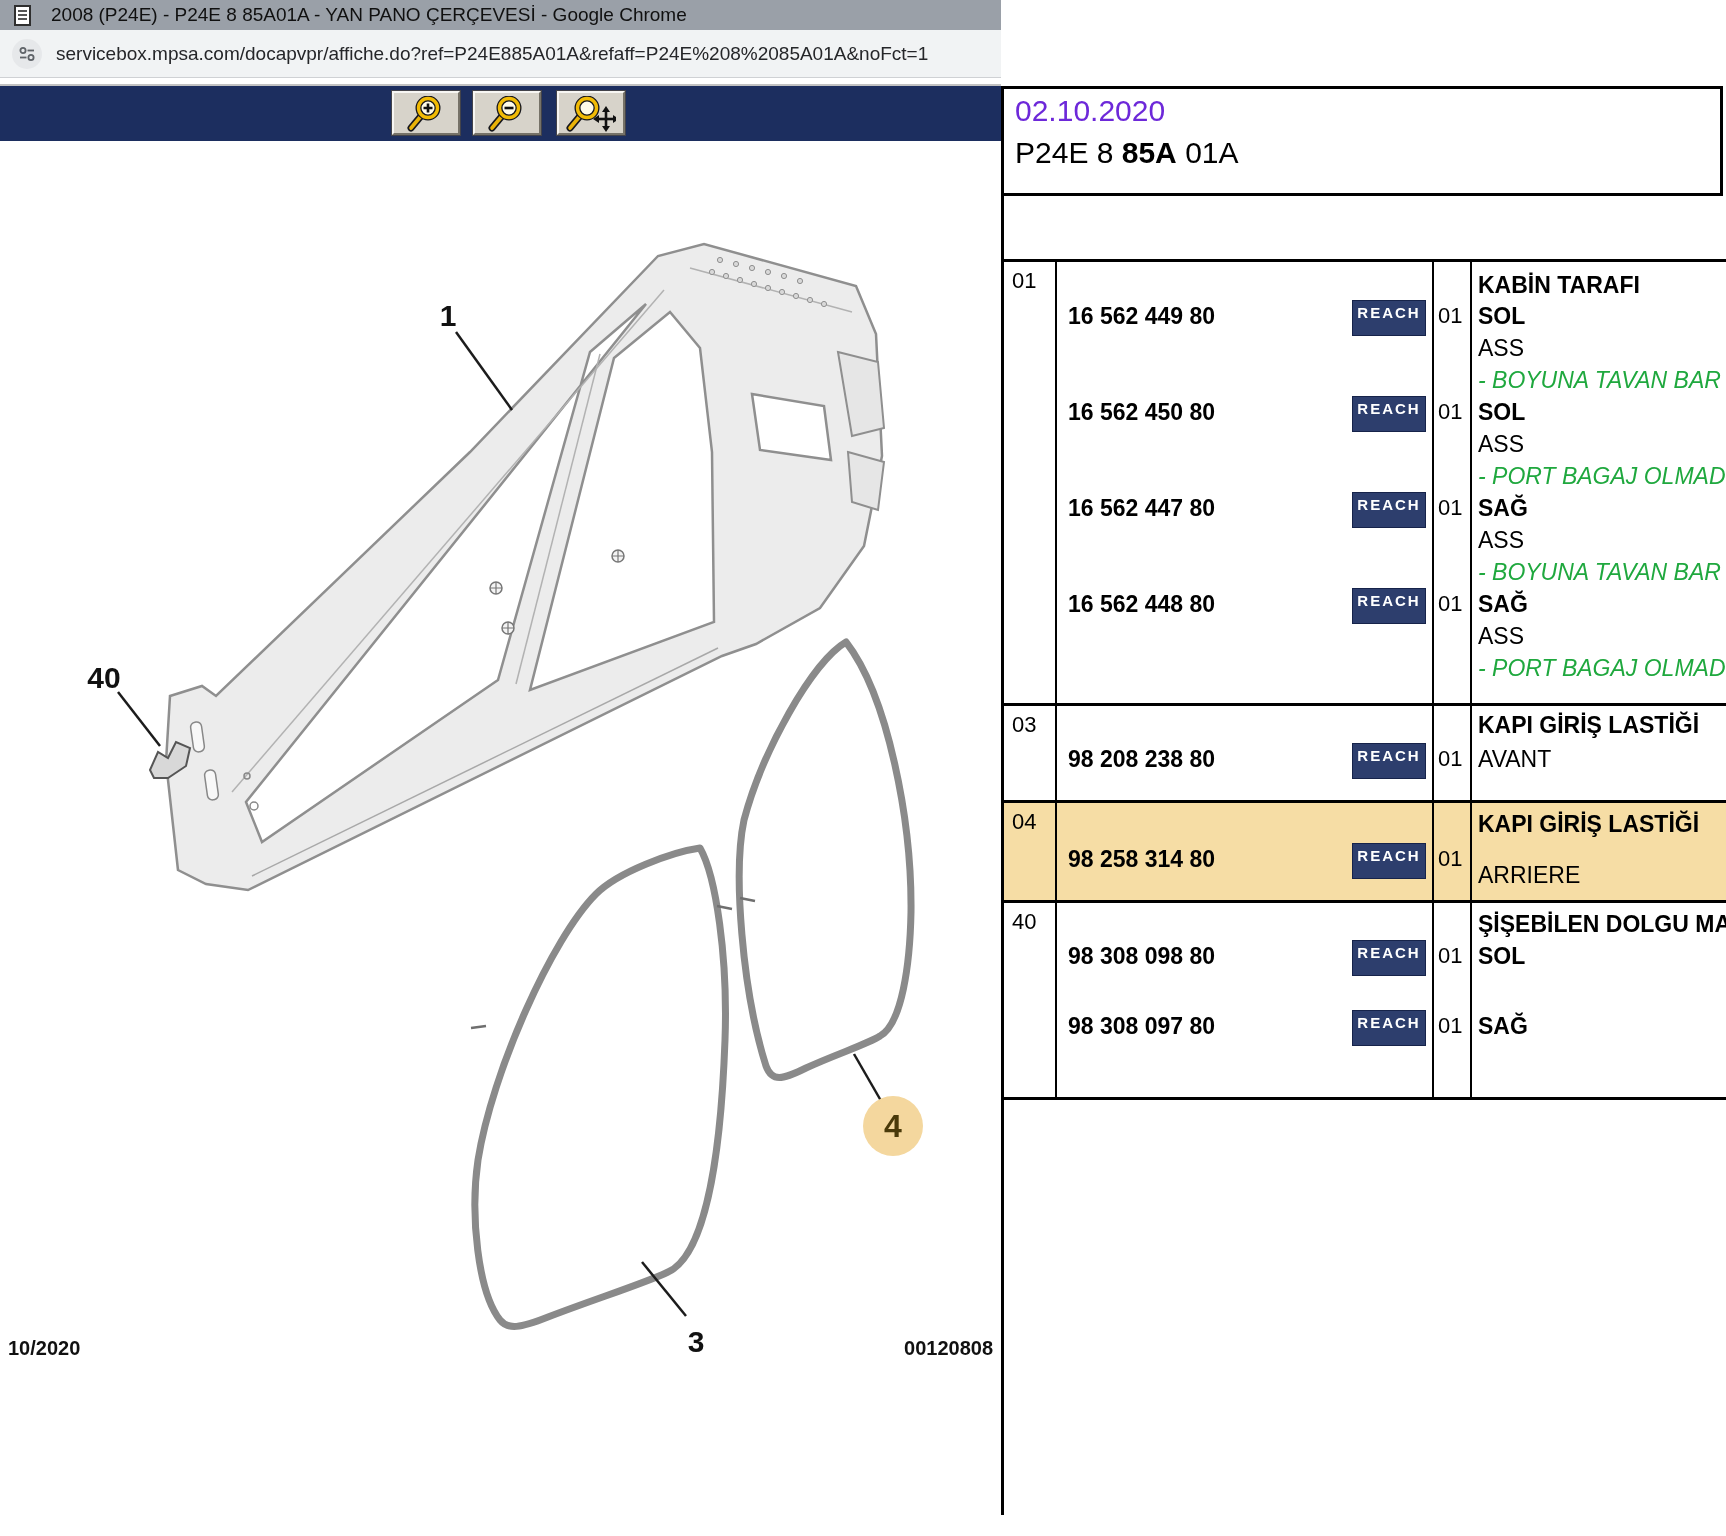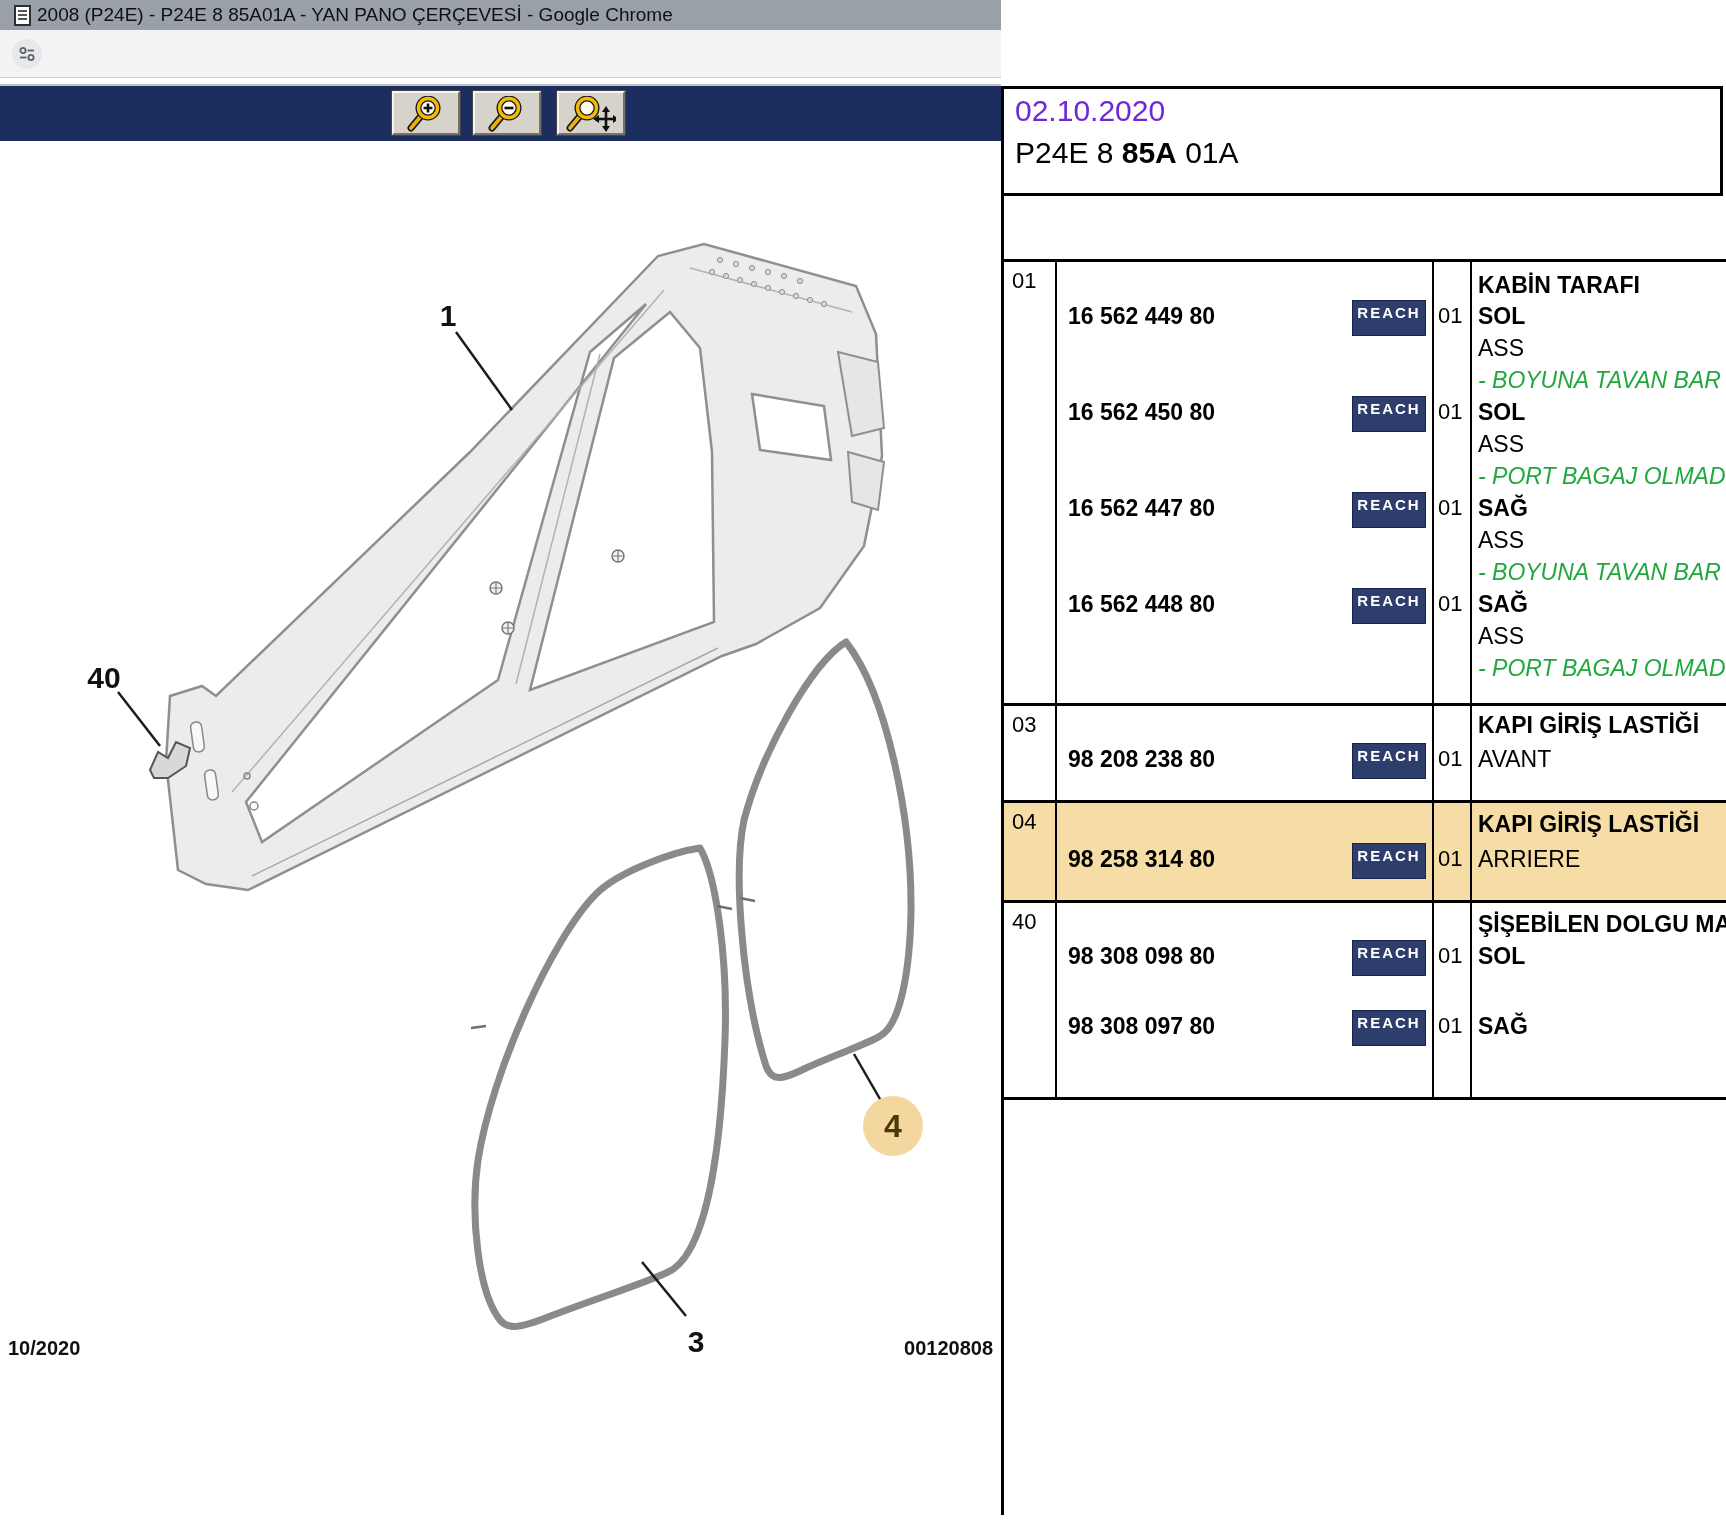--- a/index.html
+++ b/index.html
@@ -7,21 +7,21 @@
               font-family:"Liberation Sans", sans-serif; }
   body { position:relative; }
 
   
   .titlebar { position:absolute; left:0; top:0; width:1726px; height:30px;
               background:#9aa0a8; display:flex; align-items:center; }
   .titlebar .docicon { width:17px; height:21px; background:#fff; border:2px solid #2f2f2f;
                        margin-left:14px; position:relative; }
   .titlebar .docicon::before { content:""; position:absolute; left:2px; right:2px; top:3px;
                        height:2px; background:#555; box-shadow:0 4px 0 #555, 0 8px 0 #555; }
-  .titlebar .title { margin-left:6px; font-size:19px; color:#101010; white-space:nowrap; }
+  .titlebar .title { margin-left:20px; font-size:19px; color:#101010; white-space:nowrap; }
 
   .urlbar { position:absolute; left:0; top:30px; width:1726px; height:48px;
             background:#f1f3f4; border-bottom:1px solid #cfd1d4; display:flex; align-items:center; }
   .siteinfo { width:30px; height:30px; border-radius:50%; background:#e6e8ea; margin-left:12px;
               display:flex; align-items:center; justify-content:center; }
   .urltext { margin-left:14px; font-size:19px; color:#252629; white-space:nowrap; }
 
   .chromegap { position:absolute; left:0; top:78px; width:1726px; height:8px; background:#fff;
                border-bottom:2px solid #c2c2c2; }
 
@@ -77,20 +77,21 @@
 
 <div class="urlbar">
   <div class="siteinfo">
     <svg width="18" height="18" viewBox="0 0 18 18">
       <circle cx="5" cy="5.5" r="2.6" fill="none" stroke="#5f6368" stroke-width="1.8"></circle>
       <line x1="9.5" y1="5.5" x2="16" y2="5.5" stroke="#5f6368" stroke-width="1.8"></line>
       <circle cx="13" cy="12.5" r="2.6" fill="none" stroke="#5f6368" stroke-width="1.8"></circle>
       <line x1="2" y1="12.5" x2="8.5" y2="12.5" stroke="#5f6368" stroke-width="1.8"></line>
     </svg>
   </div>
+  <div class="urltext">servicebox.mpsa.com/docapvpr/affiche.do?ref=P24E885A01A&amp;refaff=P24E%208%2085A01A&amp;noFct=1</div>
 </div>
 
 <div class="chromegap"></div>
 
 <div class="left-pane">
   <div class="navybar">
     <button class="zoombtn" style="left:392px">
       <svg width="42" height="36" viewBox="0 0 42 36">
         <line x1="16" y1="20" x2="6" y2="32" stroke="#17171c" stroke-width="7" stroke-linecap="round"></line>
         <line x1="16" y1="20" x2="6" y2="32" stroke="#eab308" stroke-width="3.6" stroke-linecap="round"></line>
@@ -262,21 +263,21 @@
           <div class="dline" style="top: 0px;">AVANT</div>
         </div>
       </div>
       <div class="section bt hl" style="top: 538px; height: 100px;">
         <div class="itemno">04</div>
         <div class="sechdr" style="top: 8px;">KAPI GİRİŞ LASTİĞİ</div>
         <div class="prow" style="top: 43px;">
           <span class="partno">98 258 314 80</span>
           <span class="reach">REACH</span>
           <span class="qty">01</span>
-          <div class="dline" style="top: 0px;">ARRIERE</div>
+          <div class="dline" style="top: 16px;">ARRIERE</div>
         </div>
       </div>
       <div class="section bt" style="top: 638px; height: 197px;">
         <div class="itemno">40</div>
         <div class="sechdr" style="top: 8px;">ŞİŞEBİLEN DOLGU MA</div>
         <div class="prow" style="top: 40px;">
           <span class="partno">98 308 098 80</span>
           <span class="reach">REACH</span>
           <span class="qty">01</span>
           <div class="dline b" style="top: 0px;">SOL</div>

